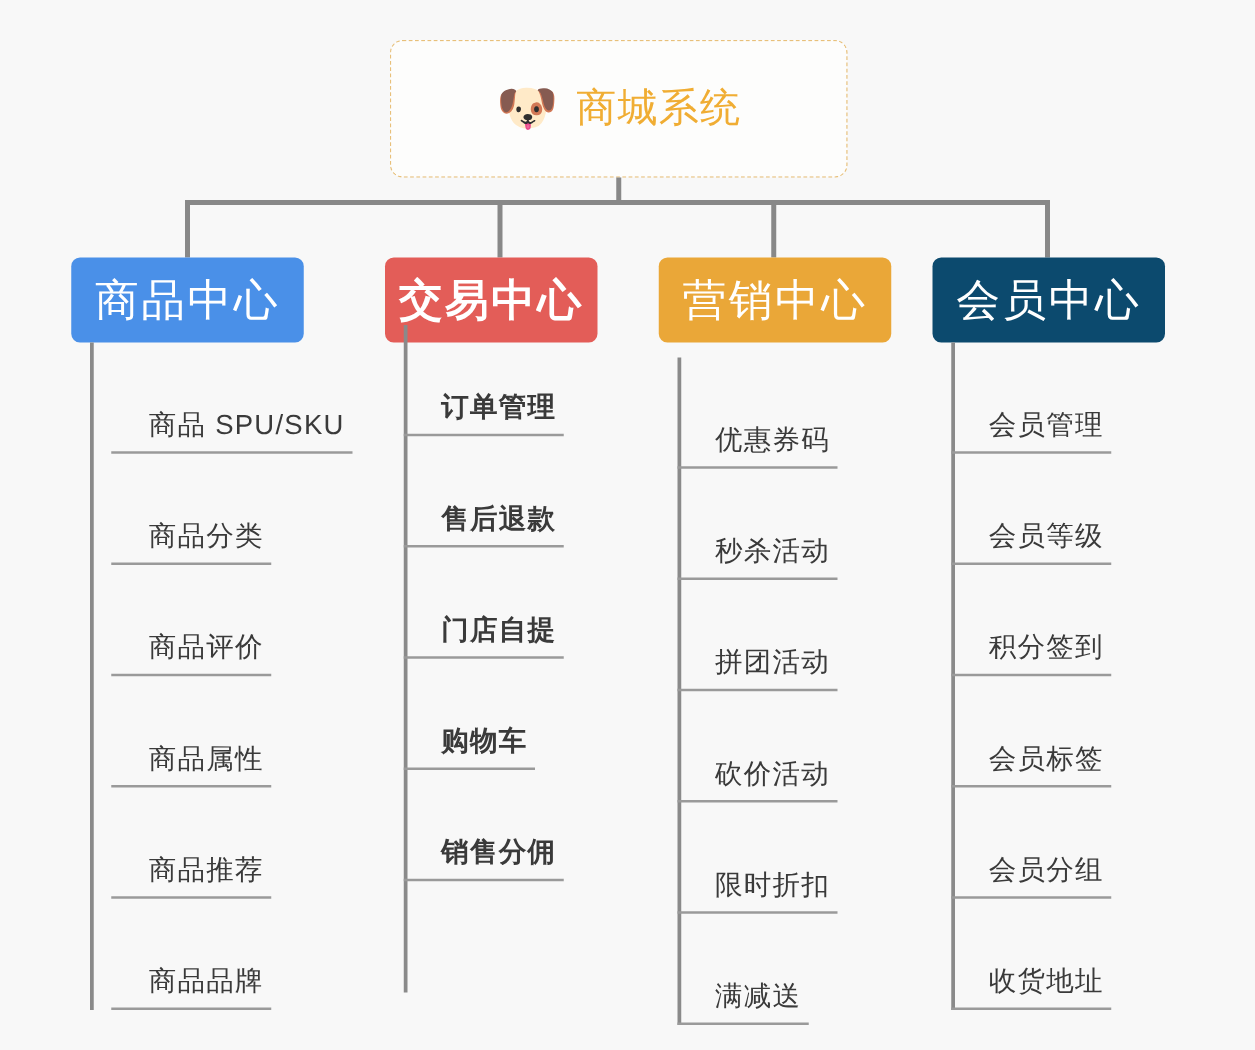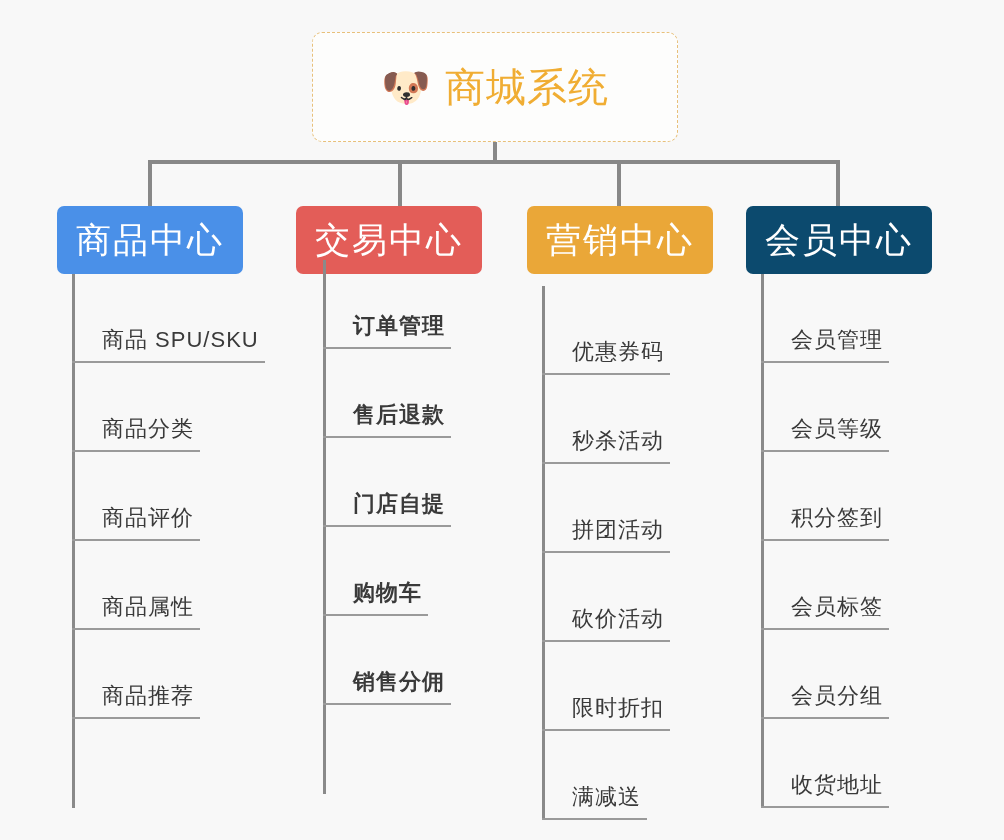--- a/index.html
+++ b/index.html
@@ -35,21 +35,21 @@
     display: flex;
     align-items: center;
     justify-content: center;
     gap: 14px;
   }
   .root-emoji {
     font-size: 40px;
     line-height: 1;
   }
   .root-title {
-    font-size: 40px;
+    font-size: 32px;
     color: #f0ad33;
     letter-spacing: 1px;
     white-space: nowrap;
   }
 
   
   .conn {
     position: absolute;
     background: #888888;
   }
@@ -114,47 +114,50 @@
   <div class="conn conn-h" style="left: 148px; top: 160px; width: 692px; background: rgb(136, 136, 136);"></div>
 
   <div class="conn conn-v" style="left: 148px; top: 160px; height: 46px; background: rgb(136, 136, 136);"></div>
   <div class="conn conn-v" style="left: 398px; top: 160px; height: 46px; background: rgb(136, 136, 136);"></div>
   <div class="conn conn-v" style="left: 617px; top: 160px; height: 46px; background: rgb(136, 136, 136);"></div>
   <div class="conn conn-v" style="left: 836px; top: 160px; height: 46px; background: rgb(136, 136, 136);"></div>
 
   <div class="cat-box" style="left: 57px; top: 206px; width: 186px; background: rgb(74, 144, 232);">
     <span>商品中心</span>
   </div>
-  <div class="cat-box" style="left: 296px; top: 206px; width: 186px; background: rgb(227, 93, 88);">
+  <div class="cat-box" style="left: 308px; top: 206px; width: 170px; background: rgb(227, 93, 88); font-weight: bold;">
     <span>交易中心</span>
   </div>
   <div class="cat-box" style="left: 527px; top: 206px; width: 186px; background: rgb(234, 167, 56);">
     <span>营销中心</span>
   </div>
   <div class="cat-box" style="left: 746px; top: 206px; width: 186px; background: #0c4a6e;">
     <span>会员中心</span>
   </div>
 
-  <div class="branch" style="left:72px; top:274px; width:260px;">
+  <div class="branch" style="left:72px; top:274px; width:260px;padding-left:17px;">
     <div class="branch-spine" style="height:534px;"></div>
     <div class="leaf">
         <span class="leaf-label">商品 SPU/SKU</span>
       </div>
     <div class="leaf">
         <span class="leaf-label">商品分类</span>
       </div>
     <div class="leaf">
         <span class="leaf-label">商品评价</span>
       </div>
     <div class="leaf">
         <span class="leaf-label">商品属性</span>
       </div>
     <div class="leaf">
         <span class="leaf-label">商品推荐</span>
       </div>
+    <div class="leaf">
+        <span class="leaf-label">商品品牌</span>
+      </div>
   </div>
 
   <div class="branch" style="left:323px; top:260px; width:230px;font-weight:bold;">
     <div class="branch-spine" style="height:534px;"></div>
     <div class="leaf">
         <span class="leaf-label">订单管理</span>
       </div>
     <div class="leaf">
         <span class="leaf-label">售后退款</span>
       </div>

